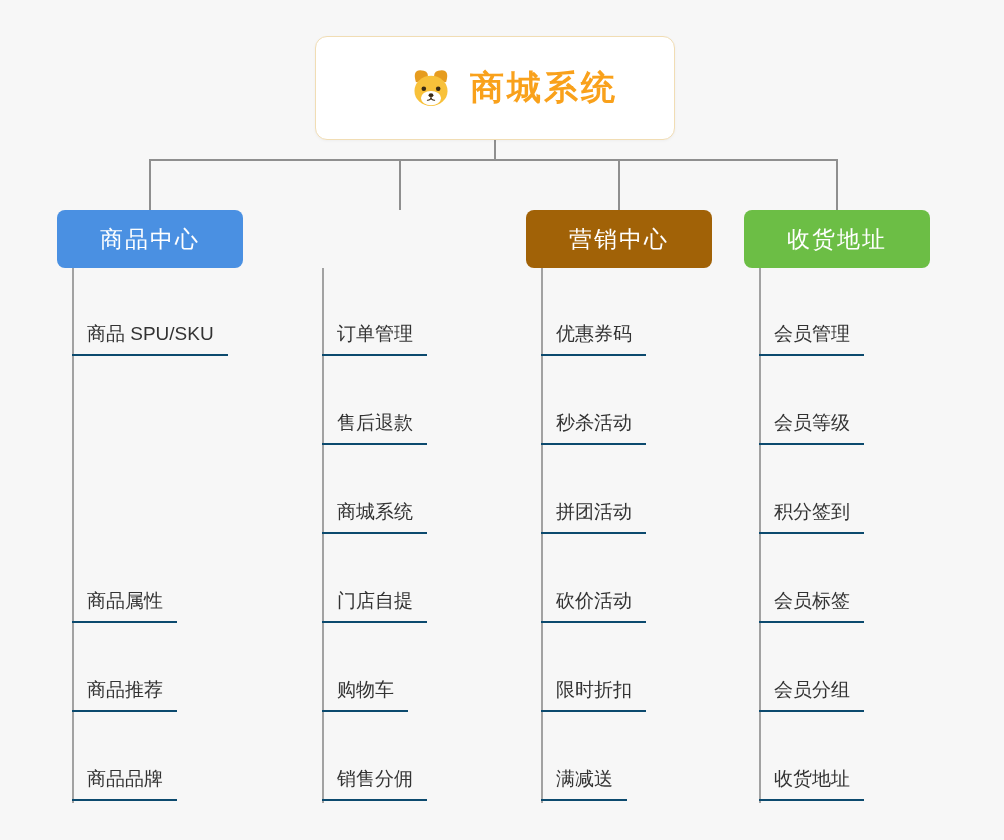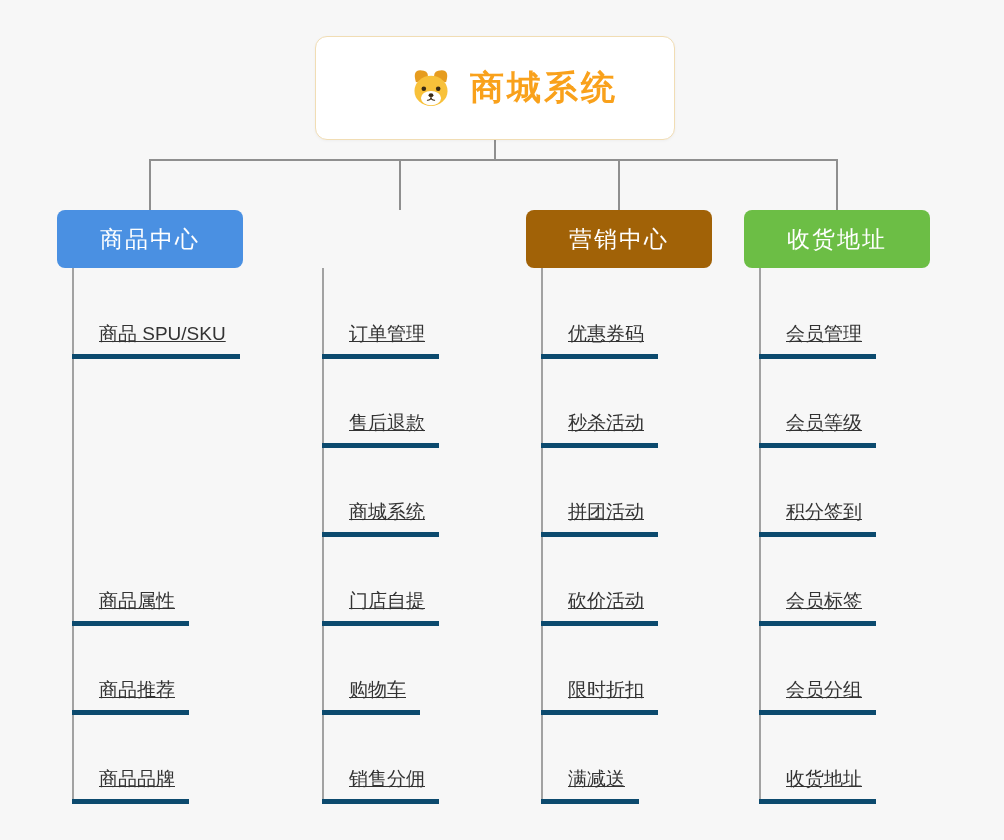--- a/index.html
+++ b/index.html
@@ -52,23 +52,22 @@
     position:absolute; left:15px; top:58px;
     width:2px; height:535px;
     background:#a2a2a2;
   }
 
   .child {
     position:absolute; left:15px;
     white-space:nowrap;
     font-size:19px; color:#333333;
     line-height:25px;
-    padding:0 14px 8px 27px;
-    border-bottom:5px solid #0c4a6e;
-    text-decoration:underline;
+    padding:0 14px 8px 15px;
+    border-bottom:2px solid #0c4a6e;
   }
   .c0{top:111px}.c1{top:200px}.c2{top:289px}.c3{top:378px}.c4{top:467px}.c5{top:556px}
 </style>
 </head>
 <body>
 
 <div class="canvas" style="background-color: rgb(247, 247, 247);">
 
   <div class="line root-drop"></div>
   <div class="line bus"></div>

